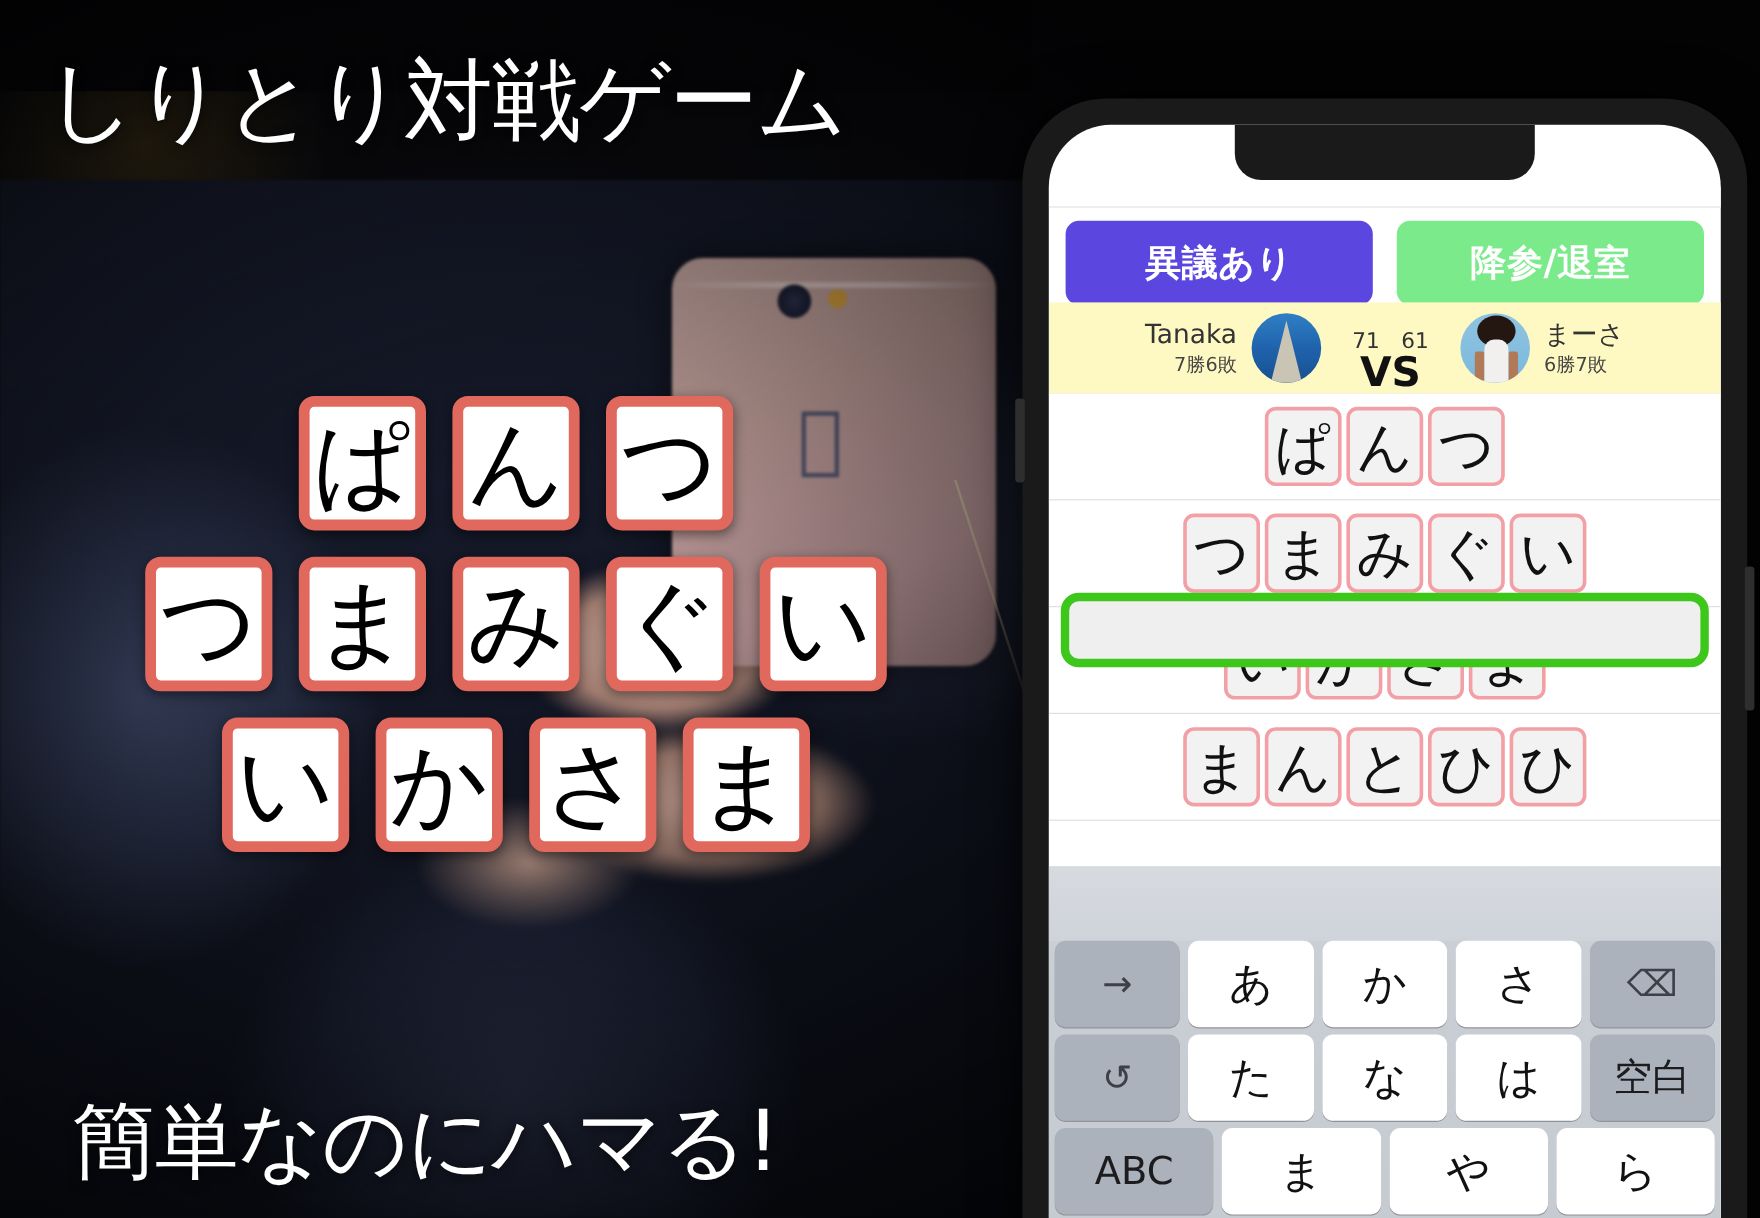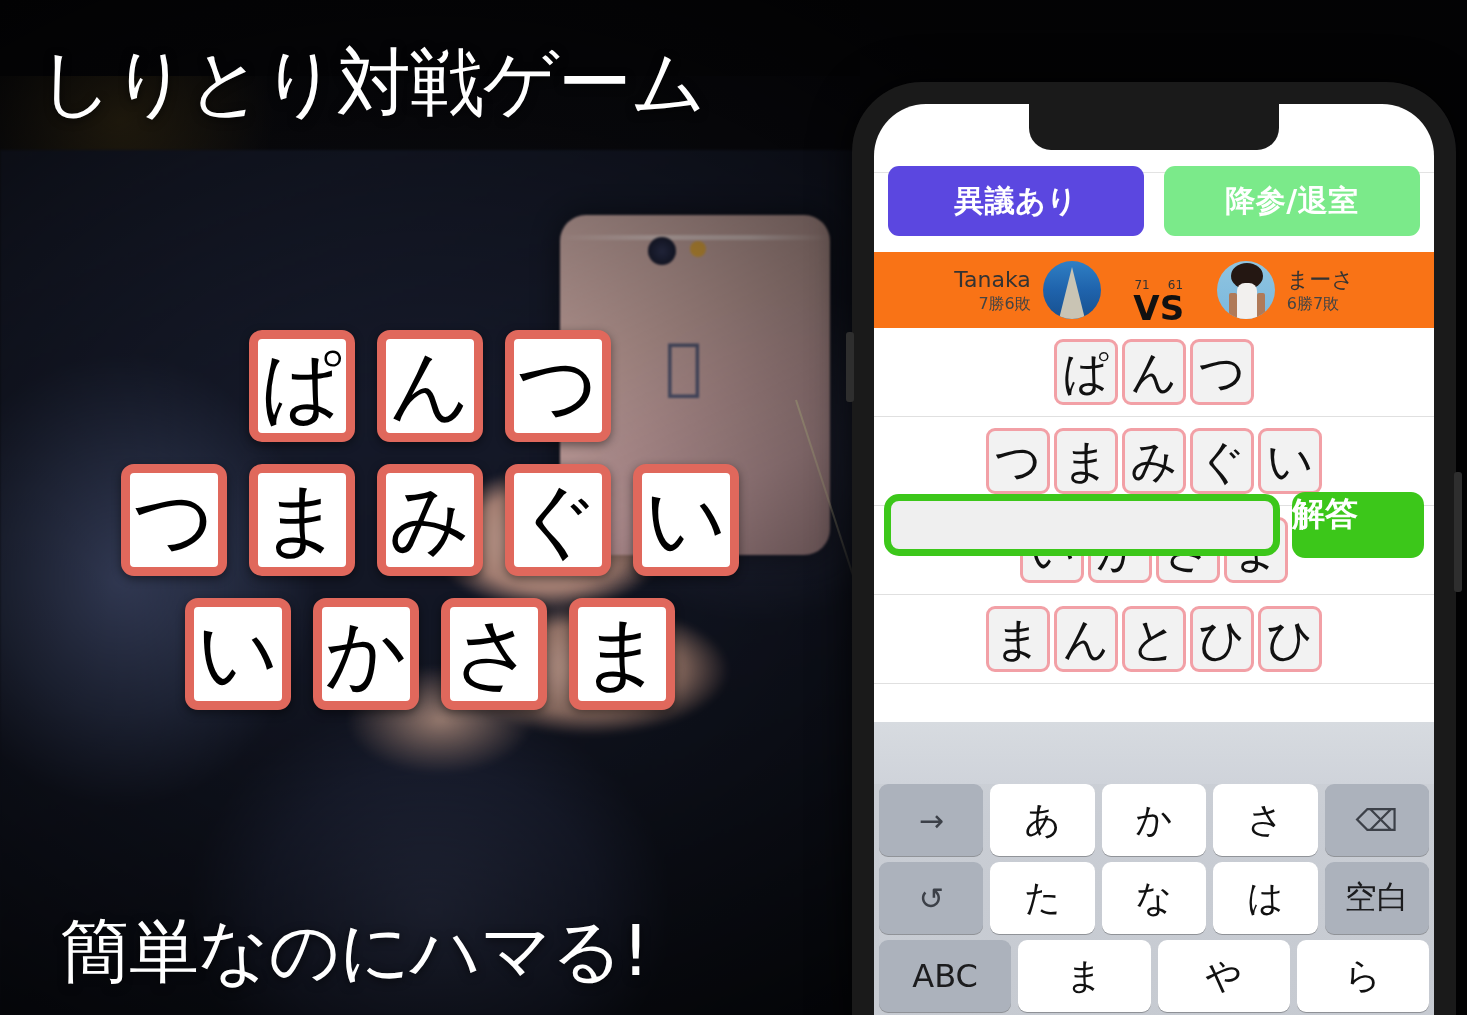--- a/index.html
+++ b/index.html
@@ -72,21 +72,21 @@
   }
   .bg-vignette{
     position:absolute;inset:0;
     background:radial-gradient(ellipse 780px 620px at 430px 520px, rgba(0,0,0,0) 20%, rgba(0,0,0,.45) 70%, rgba(0,0,0,.75) 100%);
   }
 
   
   .promo-head{
     position:absolute;left:38px;top:38px;width:800px;
     color:#fff;font-size:74px;line-height:1.24;font-weight:400;
-    font-family:Liberation Serif, serif;
+    font-family:Liberation Sans, sans-serif;
     letter-spacing:-1px;
     text-shadow:0 2px 10px rgba(0,0,0,.65);
     white-space:nowrap;
   }
   .promo-foot{
     position:absolute;left:60px;top:893px;width:800px;
     color:#fff;font-size:70px;line-height:1;font-weight:400;
     font-family:"DejaVu Sans",sans-serif;
     letter-spacing:-1px;
     text-shadow:0 2px 10px rgba(0,0,0,.65);
@@ -130,38 +130,38 @@
     width:250px;height:46px;background:#1a1a1a;
     border-radius:0 0 22px 22px;z-index:5;
   }
 
   
   #app-topbar{
     position:absolute;left:0;top:52px;right:0;height:16px;
     border-bottom:1px solid #e3e3e3;background:#fff;
   }
   #app-actions{
-    position:absolute;left:0;top:62px;right:0;height:70px;
+    position:absolute;left:0;top:80px;right:0;height:70px;
     display:flex;gap:20px;padding:0 14px;box-sizing:border-box;
   }
   .app-btn{
     flex:1;border-radius:11px;border:none;
     display:flex;align-items:center;justify-content:center;
     color:#fff;font-family:"DejaVu Sans",sans-serif;
     font-size:30px;font-weight:700;letter-spacing:.5px;
     cursor:pointer;
   }
   .btn-objection{background:#5B47E0;}
   .btn-surrender{background:#7BEA8A;}
 
   
   #versus-bar{
     position:absolute;left:0;top:148px;right:0;height:76px;
     display:flex;align-items:center;justify-content:center;gap:6px;
-    border-bottom:1px solid #dcdcdc;background:#f97316;
+    border-bottom:1px solid #dcdcdc;background:#fef9c3;
   }
   .player-meta{display:flex;flex-direction:column;align-items:flex-end;line-height:1.25;}
   .player-meta.right{align-items:flex-start;}
   .player-name{font-size:22px;color:#333;font-family:"DejaVu Sans",sans-serif;}
   .player-record{font-size:16px;color:#444;font-family:"DejaVu Sans",sans-serif;}
   .avatar{width:58px;height:58px;border-radius:50%;overflow:hidden;flex:0 0 auto;position:relative;margin:0 6px;}
   .avatar-tower{background:linear-gradient(180deg,#2f7fc4 0%,#1f63ac 50%,#17508f 100%);}
   .avatar-tower::after{
     content:"";position:absolute;left:50%;top:6px;transform:translateX(-50%);
     width:0;height:0;border-left:13px solid transparent;border-right:13px solid transparent;
@@ -170,21 +170,21 @@
   .avatar-woman{background:linear-gradient(180deg,#8fc4e0 0%,#7bb8dd 100%);}
   .avatar-woman::before{
     content:"";position:absolute;left:14px;top:2px;width:32px;height:26px;border-radius:50%;
     background:#241712;
   }
   .avatar-woman::after{
     content:"";position:absolute;left:20px;top:22px;width:20px;height:36px;border-radius:8px 8px 0 0;
     background:#f2f0ee;box-shadow:-14px 4px 0 -6px #b07a58, 14px 4px 0 -6px #b07a58;
   }
   #vs-block{display:flex;flex-direction:column;align-items:center;justify-content:center;min-width:92px;}
-  #vs-scores{display:flex;gap:18px;font-size:12px;color:#333;font-family:"DejaVu Sans",sans-serif;line-height:1;margin-top:24px;}
+  #vs-scores{display:flex;gap:18px;font-size:18px;color:#333;font-family:"DejaVu Sans",sans-serif;line-height:1;margin-top:24px;}
   #vs-label{font-size:34px;font-weight:700;color:#111;line-height:1;font-family:"DejaVu Sans",sans-serif;}
 
   
   #word-list{position:absolute;left:0;top:224px;right:0;bottom:0;background:#fff;}
   .word-row{
     height:88px;border-bottom:1px solid #e0e0e0;
     display:flex;align-items:center;justify-content:center;gap:4px;
   }
   .mini-tile{
     width:64px;height:66px;box-sizing:border-box;
@@ -329,21 +329,20 @@
           <div class="mini-tile">ま</div>
           <div class="mini-tile">ん</div>
           <div class="mini-tile">と</div>
           <div class="mini-tile">ひ</div>
           <div class="mini-tile">ひ</div>
         </div>
       </div>
 
     <div id="answer-bar">
       <input id="answer-input" type="text" placeholder="" style="">
-      <div id="answer-submit">解答</div>
     </div>
 
     <div id="keyboard">
       <div id="kb-suggest"></div>
       <div id="kb-rows">
           <div class="kb-row">
             <div class="kb-key fn arrow">→</div>
             <div class="kb-key">あ</div>
             <div class="kb-key">か</div>
             <div class="kb-key">さ</div>

